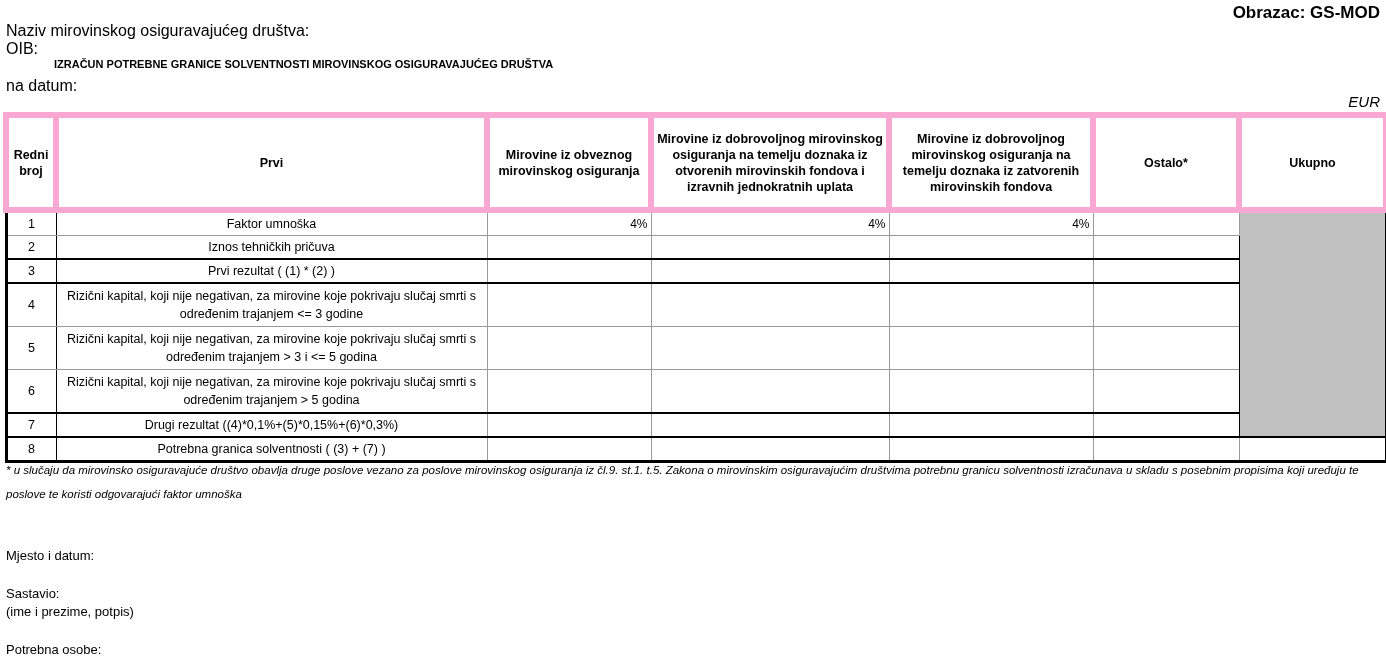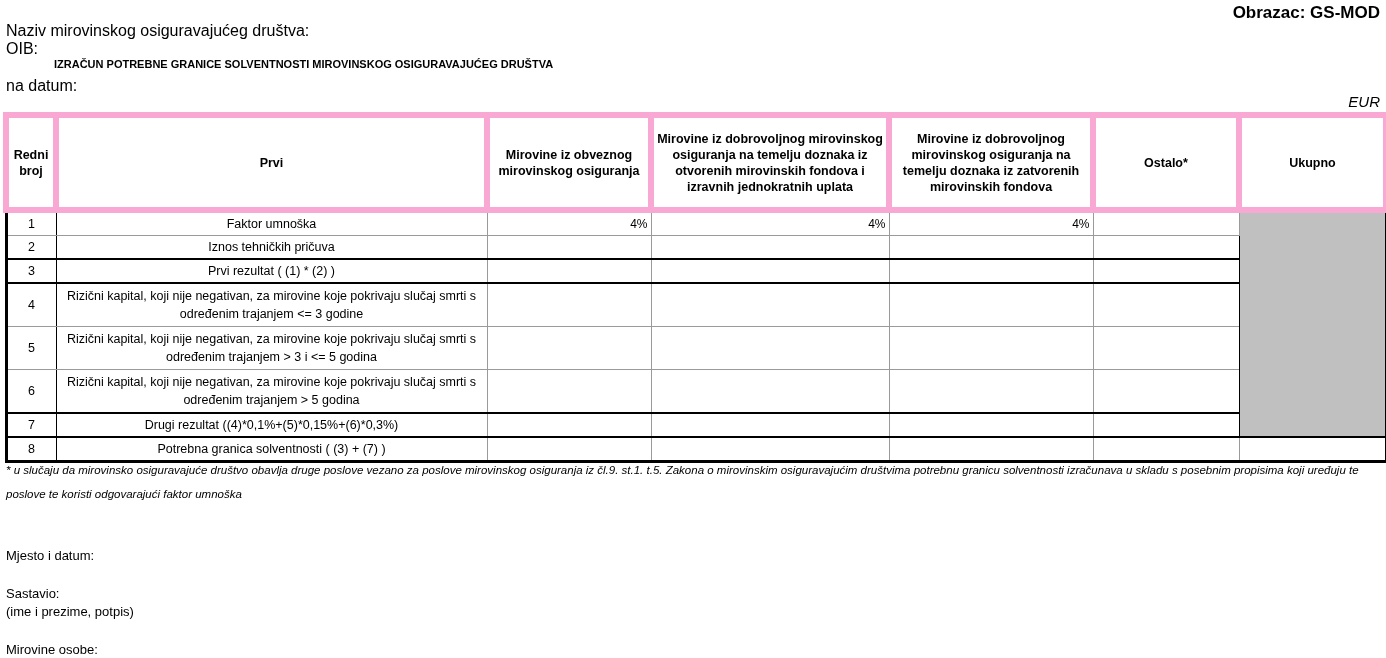--- a/index.html
+++ b/index.html
@@ -131,14 +131,14 @@
       <td class="val last"></td>
     </tr>
   </tbody>
 </table>
 
 <div class="abs footnote">* u slučaju da mirovinsko osiguravajuće društvo obavlja druge poslove vezano za poslove mirovinskog osiguranja iz čl.9. st.1. t.5. Zakona o mirovinskim osiguravajućim društvima potrebnu granicu solventnosti izračunava u skladu s posebnim propisima koji uređuju te poslove te koristi odgovarajući faktor umnoška</div>
 
 <div class="abs sig" style="top:518px">Mjesto i datum:</div>
 <div class="abs sig" style="top:556px">Sastavio:</div>
 <div class="abs sig" style="top:574px">(ime i prezime, potpis)</div>
-<div class="abs sig" style="top:612px">Mirovine osobe:</div>
+<div class="abs sig" style="top:612px">Potrebna osobe:</div>
 <div class="abs sig" style="top:630px">(ime i prezime, potpis)</div>
 
 </body></html>

